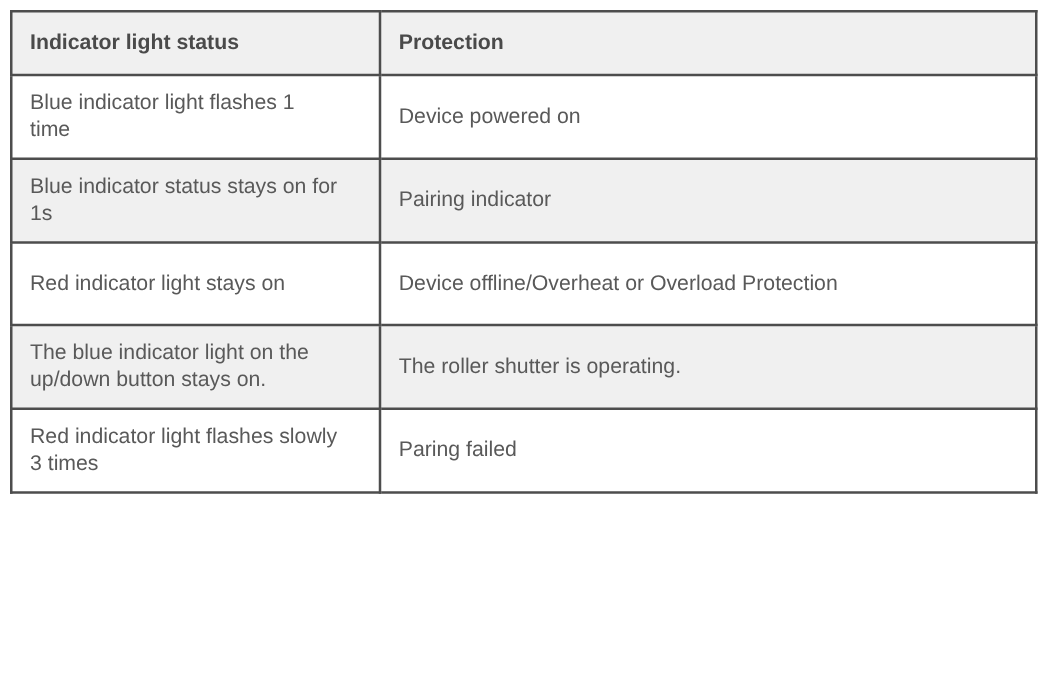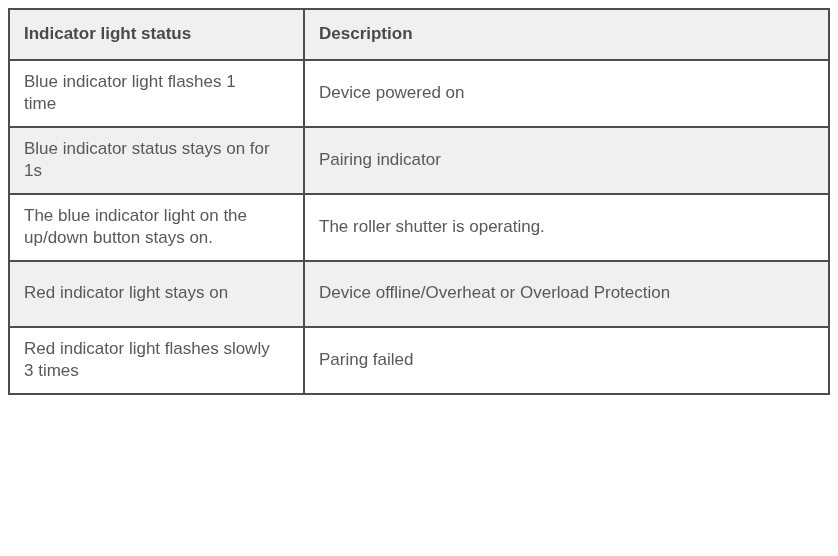--- a/index.html
+++ b/index.html
@@ -63,43 +63,43 @@
 
 <div class="page">
   <table class="indicator-table">
     <colgroup>
       <col class="status-col">
       <col class="desc-col">
     </colgroup>
     <thead>
       <tr>
         <th>Indicator light status</th>
-        <th>Description</th>
+        <th>Protection</th>
       </tr>
     </thead>
     <tbody>
   <tr>
     <td>Blue indicator light flashes 1 time</td>
     <td>Device powered on</td>
   </tr>
 
 
   <tr>
     <td>Blue indicator status stays on for 1s</td>
     <td>Pairing indicator</td>
   </tr>
 
   <tr>
-    <td>The blue indicator light on the up/down button stays on.</td>
-    <td>The roller shutter is operating.</td>
+    <td>Red indicator light stays on</td>
+    <td>Device offline/Overheat or Overload Protection</td>
   </tr>
 
   <tr>
-    <td>Red indicator light stays on</td>
-    <td>Device offline/Overheat or Overload Protection</td>
+    <td>The blue indicator light on the up/down button stays on.</td>
+    <td>The roller shutter is operating.</td>
   </tr>
 
   <tr>
     <td>Red indicator light flashes slowly 3 times</td>
     <td>Paring failed</td>
   </tr>
 
 </tbody>
   </table>
 </div>

